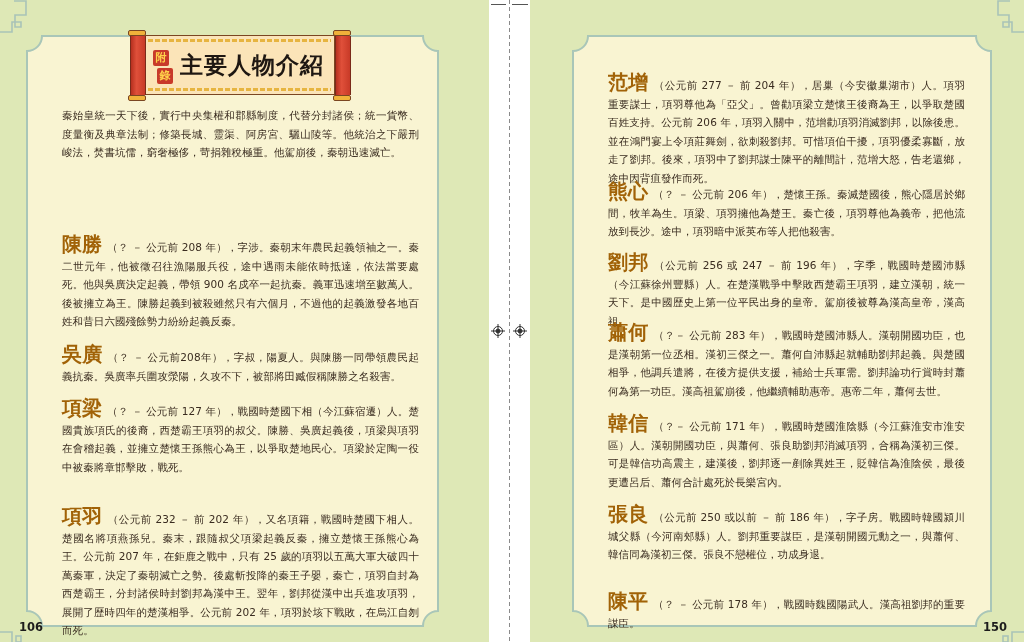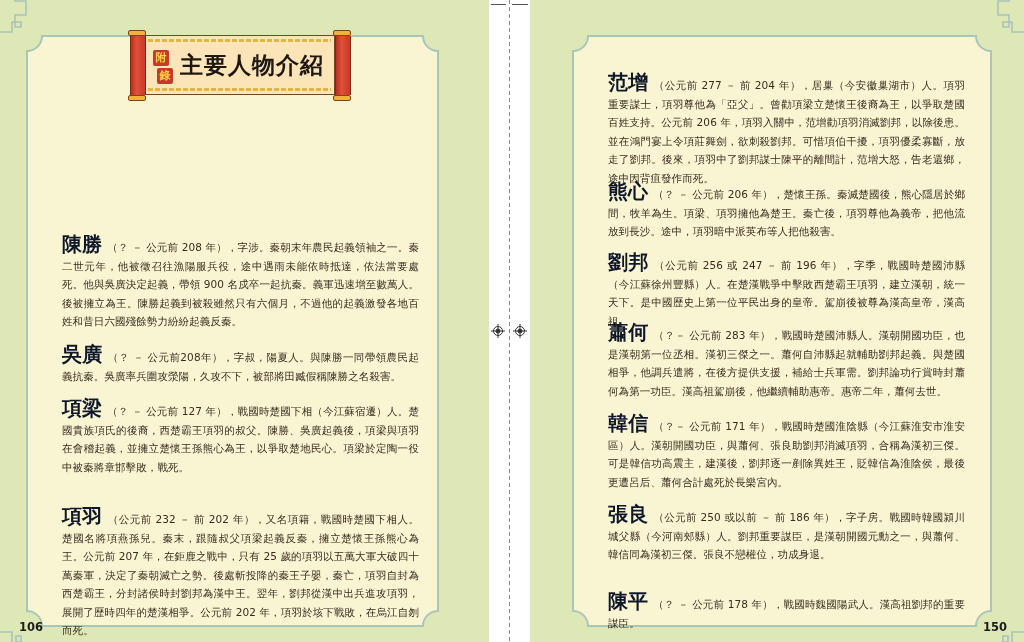--- a/index.html
+++ b/index.html
@@ -13,21 +13,21 @@
   #right-page { left:530px; width:494px; }
   .deco-svg { position:absolute; left:0; top:0; width:1024px; height:642px; }
   .entry { position:absolute; width:357px; }
   .entry.left { left:62px; }
   .entry.right { left:608px; }
   .para {
     margin:0; font-size:10.5px; line-height:18.5px; color:#3a2c20;
     text-align:justify; letter-spacing:0.1px;
   }
   .name {
-    font-size:20px; line-height:22px; color:#0f172a; font-weight:bold;
+    font-size:20px; line-height:22px; color:#a16207; font-weight:bold;
     margin-right:5px; letter-spacing:0;
   }
   .page-num {
     position:absolute; top:620px; font-size:11.5px; font-weight:bold; color:#1c1c1c;
   }
   
   .banner { position:absolute; left:128px; top:30px; width:223px; height:71px; }
   .banner .paper {
     position:absolute; left:16px; top:5px; width:191px; height:60px;
     background:#fbe4b8; border:1px solid #7a4622; box-sizing:border-box;
@@ -115,20 +115,21 @@
     <div class="body"></div>
       <div class="cap top"></div>
       <div class="cap bottom"></div>
   </div>
   <div class="tag t1">附</div>
   <div class="tag t2">錄</div>
   <div class="title">主要人物介紹</div>
 </div>
 
 <div class="entry left" style="top:106px">
+  <p class="para"><span>秦始皇統一天下後，實行中央集權和郡縣制度，代替分封諸侯；統一貨幣、度量衡及典章法制；修築長城、靈渠、阿房宮、驪山陵等。他統治之下嚴刑峻法，焚書坑儒，窮奢極侈，苛捐雜稅極重。他駕崩後，秦朝迅速滅亡。</span></p>
 </div>
 
 <div class="entry left" style="top:233px">
   <p class="para"><span class="name">陳勝</span><span>（？ － 公元前 208 年），字涉。秦朝末年農民起義領袖之一。秦二世元年，他被徵召往漁陽服兵役，途中遇雨未能依時抵達，依法當要處死。他與吳廣決定起義，帶領 900 名戍卒一起抗秦。義軍迅速增至數萬人。後被擁立為王。陳勝起義到被殺雖然只有六個月，不過他的起義激發各地百姓和昔日六國殘餘勢力紛紛起義反秦。</span></p>
 </div>
 
 <div class="entry left" style="top:343px">
   <p class="para"><span class="name">吳廣</span><span>（？ － 公元前208年），字叔，陽夏人。與陳勝一同帶領農民起義抗秦。吳廣率兵圍攻滎陽，久攻不下，被部將田臧假稱陳勝之名殺害。</span></p>
 </div>
 

